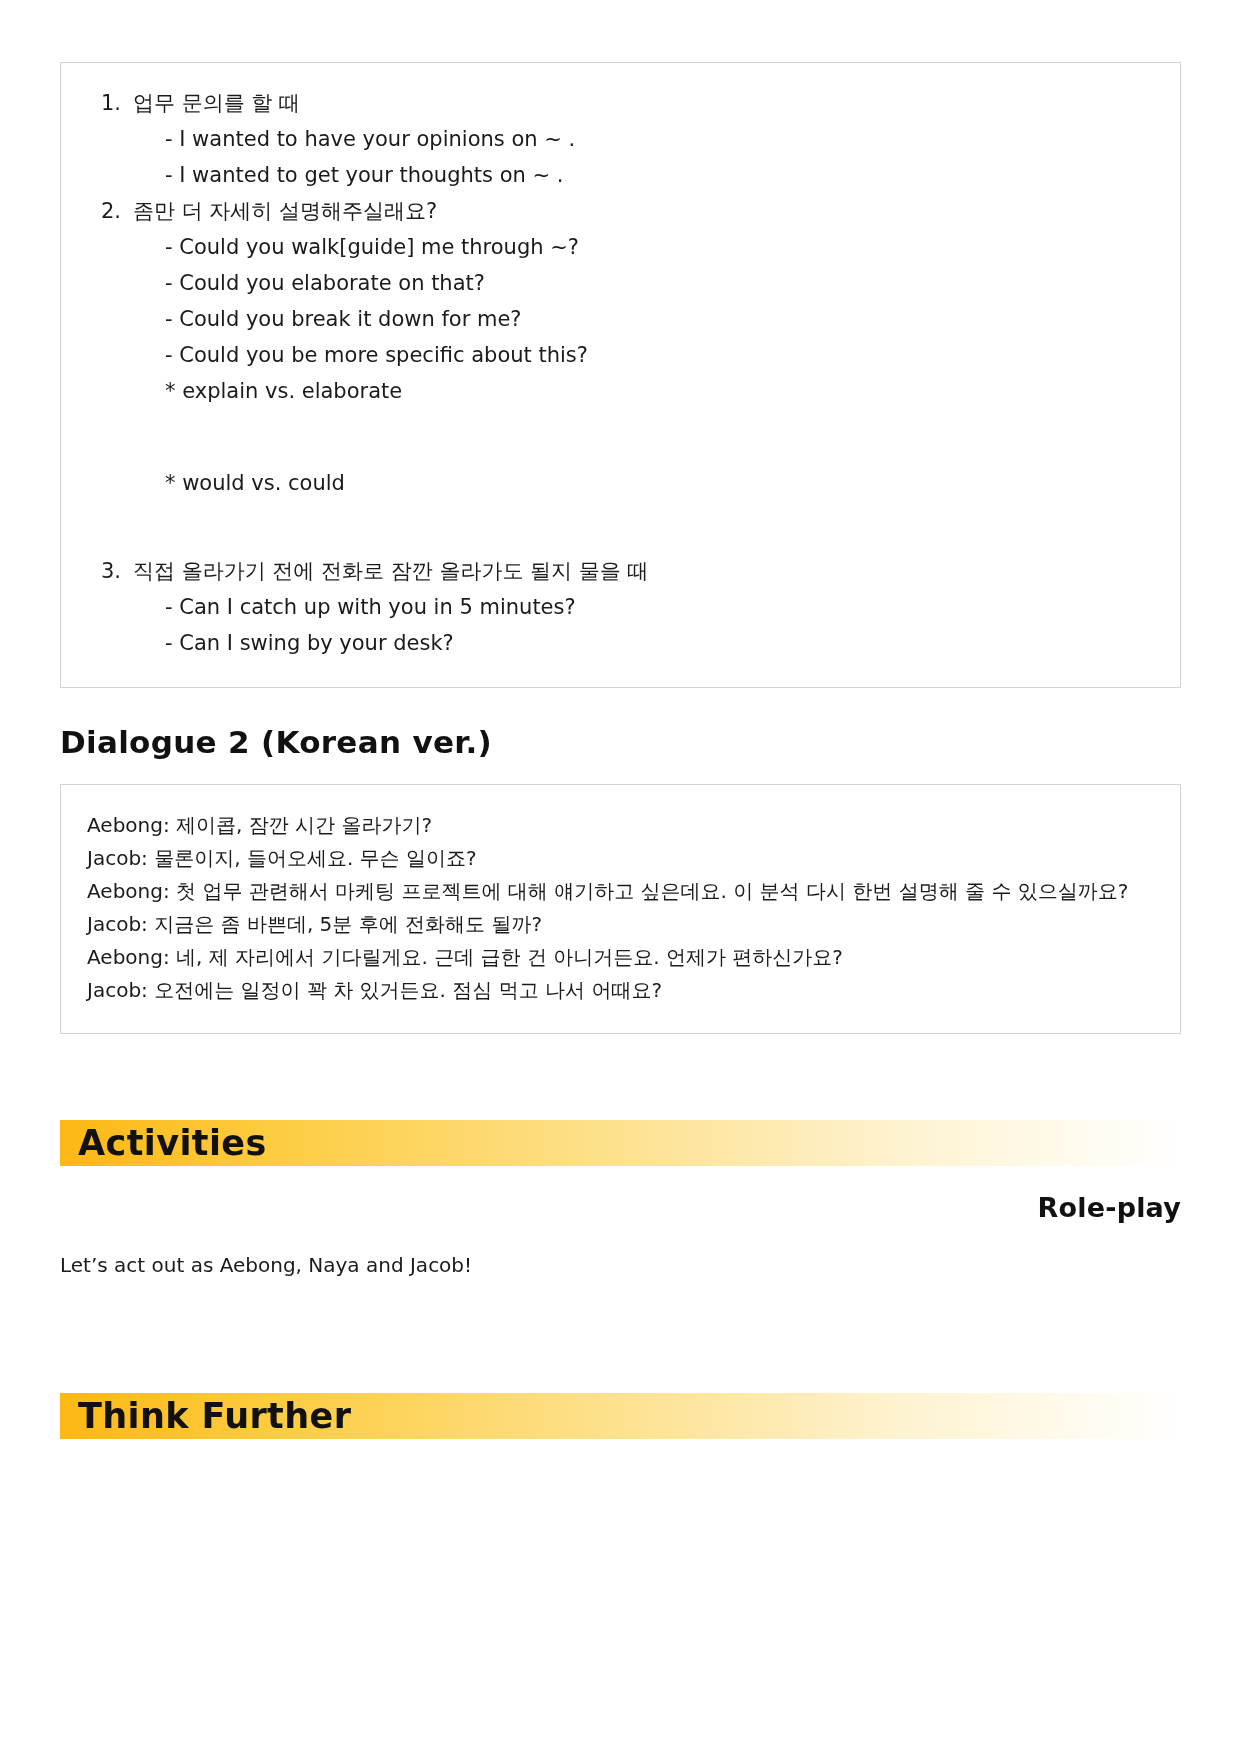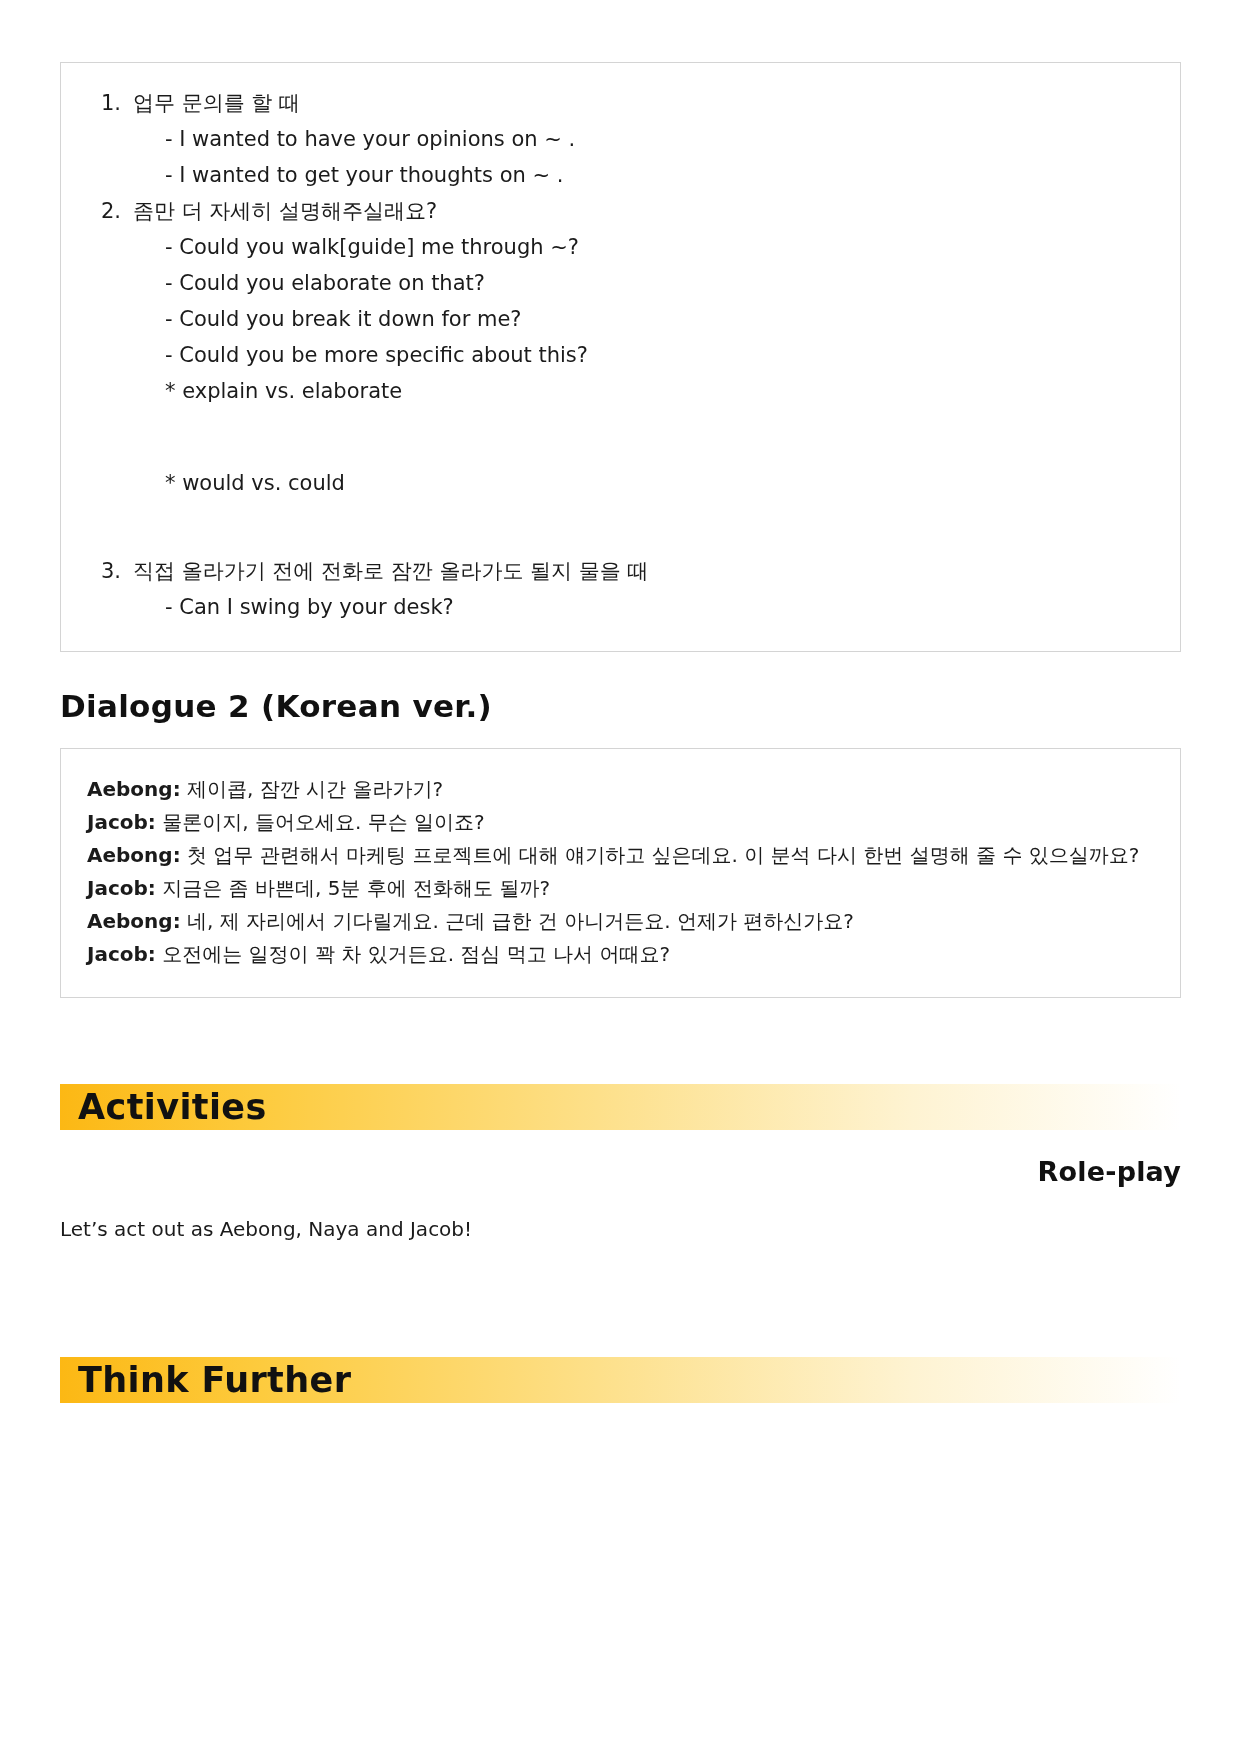--- a/index.html
+++ b/index.html
@@ -100,21 +100,21 @@
     text-align: right;
   }
 
   
   .dlg-line {
     font-size: 20px;
     line-height: 33px;
     color: #1b1b1b;
   }
   .dlg-line .speaker {
-    font-weight: bold;
+    font-weight: normal;
   }
 
   
   .banner {
     margin: 0;
     height: 46px;
     display: flex;
     align-items: center;
     background: linear-gradient(90deg, #fcb814 0%, #fdcb3e 18%, #fde08a 48%, #fef3d2 76%, #ffffff 100%);
   }
@@ -171,20 +171,21 @@
           <ul class="sub-lines">
             <li>* would vs. could</li>
           </ul>
           <div class="spacer-gap-2"></div>
         </li>
 
         <li>
           <span class="num">3.</span>
           <div class="item-title">직접 올라가기 전에 전화로 잠깐 올라가도 될지 물을 때</div>
           <ul class="sub-lines">
+            <li>- Can I catch up with you in 5 minutes?</li>
             <li>- Can I swing by your desk?</li>
           </ul>
         </li>
 
       </ol>
     </div>
 
     <h2 class="section-head">Dialogue 2 (Korean ver.)</h2>
 
     <div class="panel dialogue">

